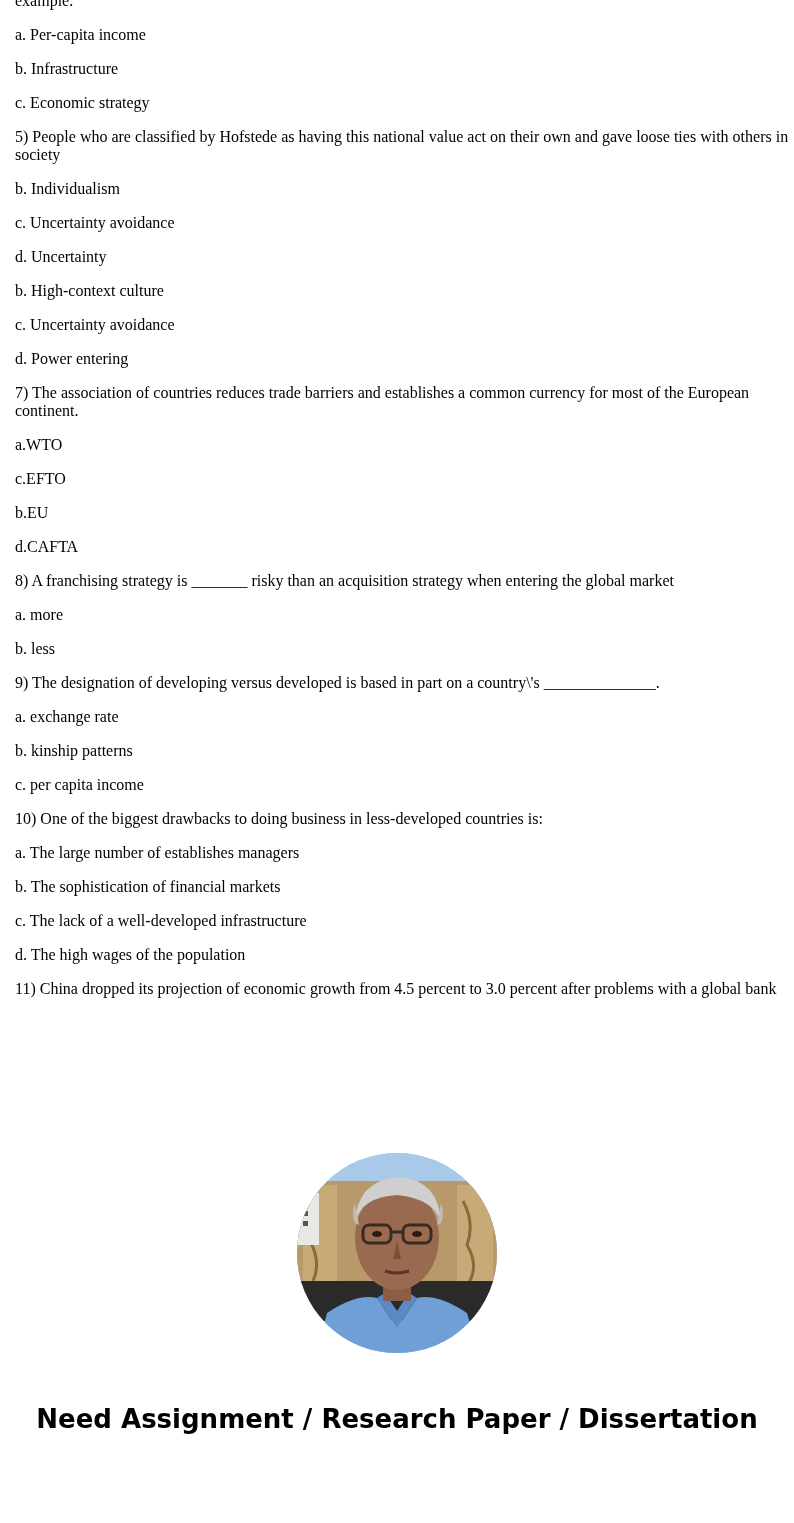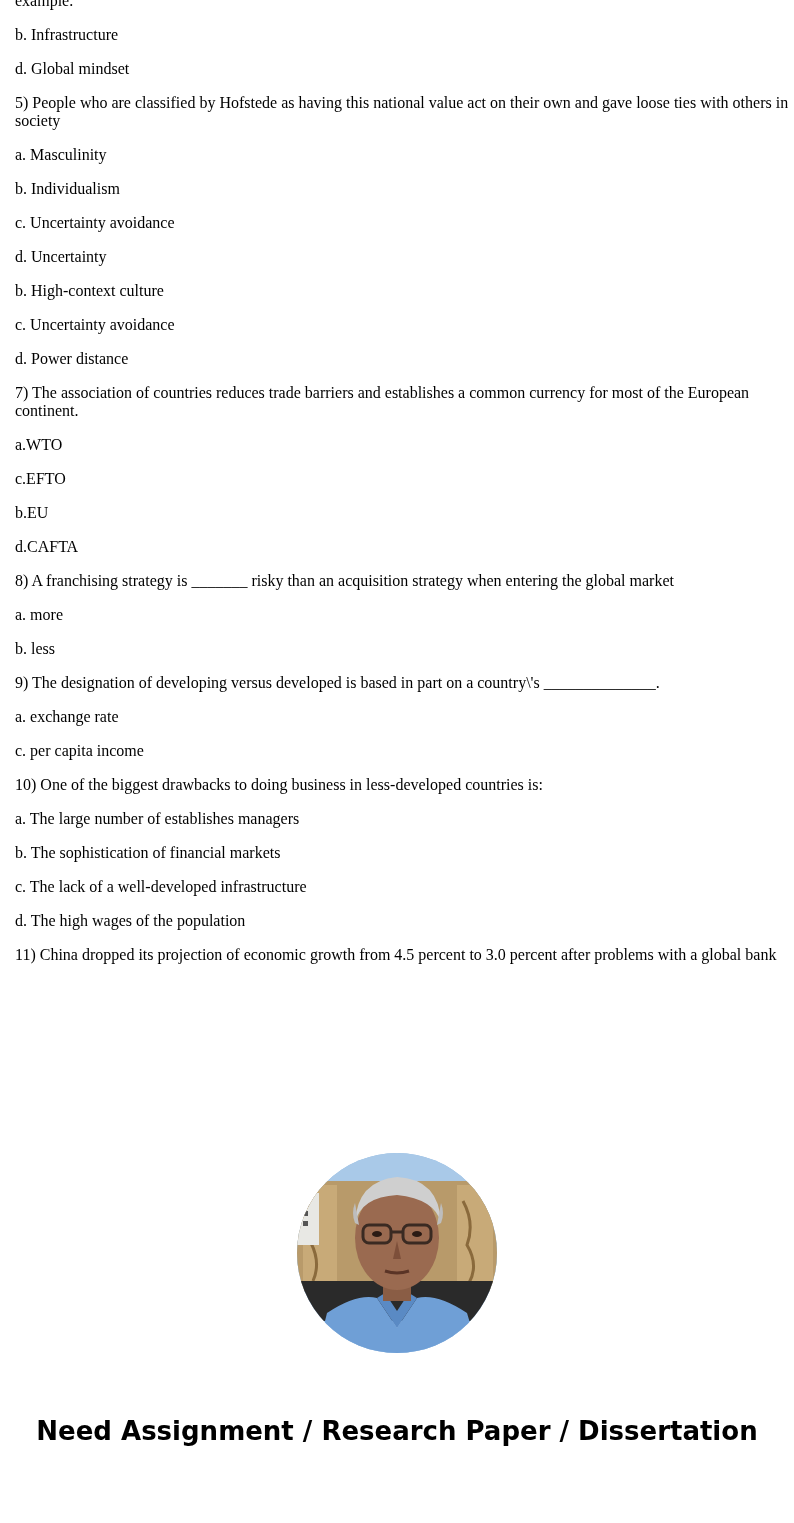--- a/index.html
+++ b/index.html
@@ -54,54 +54,55 @@
       top: 1404px;
       width: 794px;
       text-align: center;
       font-family: "DejaVu Sans", sans-serif;
       font-weight: bold;
       font-size: 26px;
       line-height: 30px;
       color: #000000;
     }
     .footer div {
-      margin: 12px;
+      margin: 0;
     }
   </style>
 </head>
 <body>
 
 <div class="content-clip">
   <div class="content">
     <p>example.</p>
+    <p>a. Per-capita income</p>
     <p>b. Infrastructure</p>
-    <p>d. Global mindset</p>
+    <p>c. Economic strategy</p>
 
     <p>5) People who are classified by Hofstede as having this national value act on their own and gave loose ties with others in society</p>
-    <p>a. Masculinity</p>
     <p>b. Individualism</p>
     <p>c. Uncertainty avoidance</p>
     <p>d. Uncertainty</p>
 
     <p>b. High-context culture</p>
     <p>c. Uncertainty avoidance</p>
-    <p>d. Power distance</p>
+    <p>d. Power entering</p>
 
     <p>7) The association of countries reduces trade barriers and establishes a common currency for most of the European continent.</p>
     <p>a.WTO</p>
     <p>c.EFTO</p>
     <p>b.EU</p>
     <p>d.CAFTA</p>
 
     <p>8) A franchising strategy is _______ risky than an acquisition strategy when entering the global market</p>
     <p>a. more</p>
     <p>b. less</p>
 
     <p>9) The designation of developing versus developed is based in part on a country\'s ______________.</p>
     <p>a. exchange rate</p>
+    <p>b. kinship patterns</p>
     <p>c. per capita income</p>
 
     <p>10) One of the biggest drawbacks to doing business in less-developed countries is:</p>
     <p>a. The large number of establishes managers</p>
     <p>b. The sophistication of financial markets</p>
     <p>c. The lack of a well-developed infrastructure</p>
     <p>d. The high wages of the population</p>
 
     <p>11) China dropped its projection of economic growth from 4.5 percent to 3.0 percent after problems with a global bank</p>
   </div>

